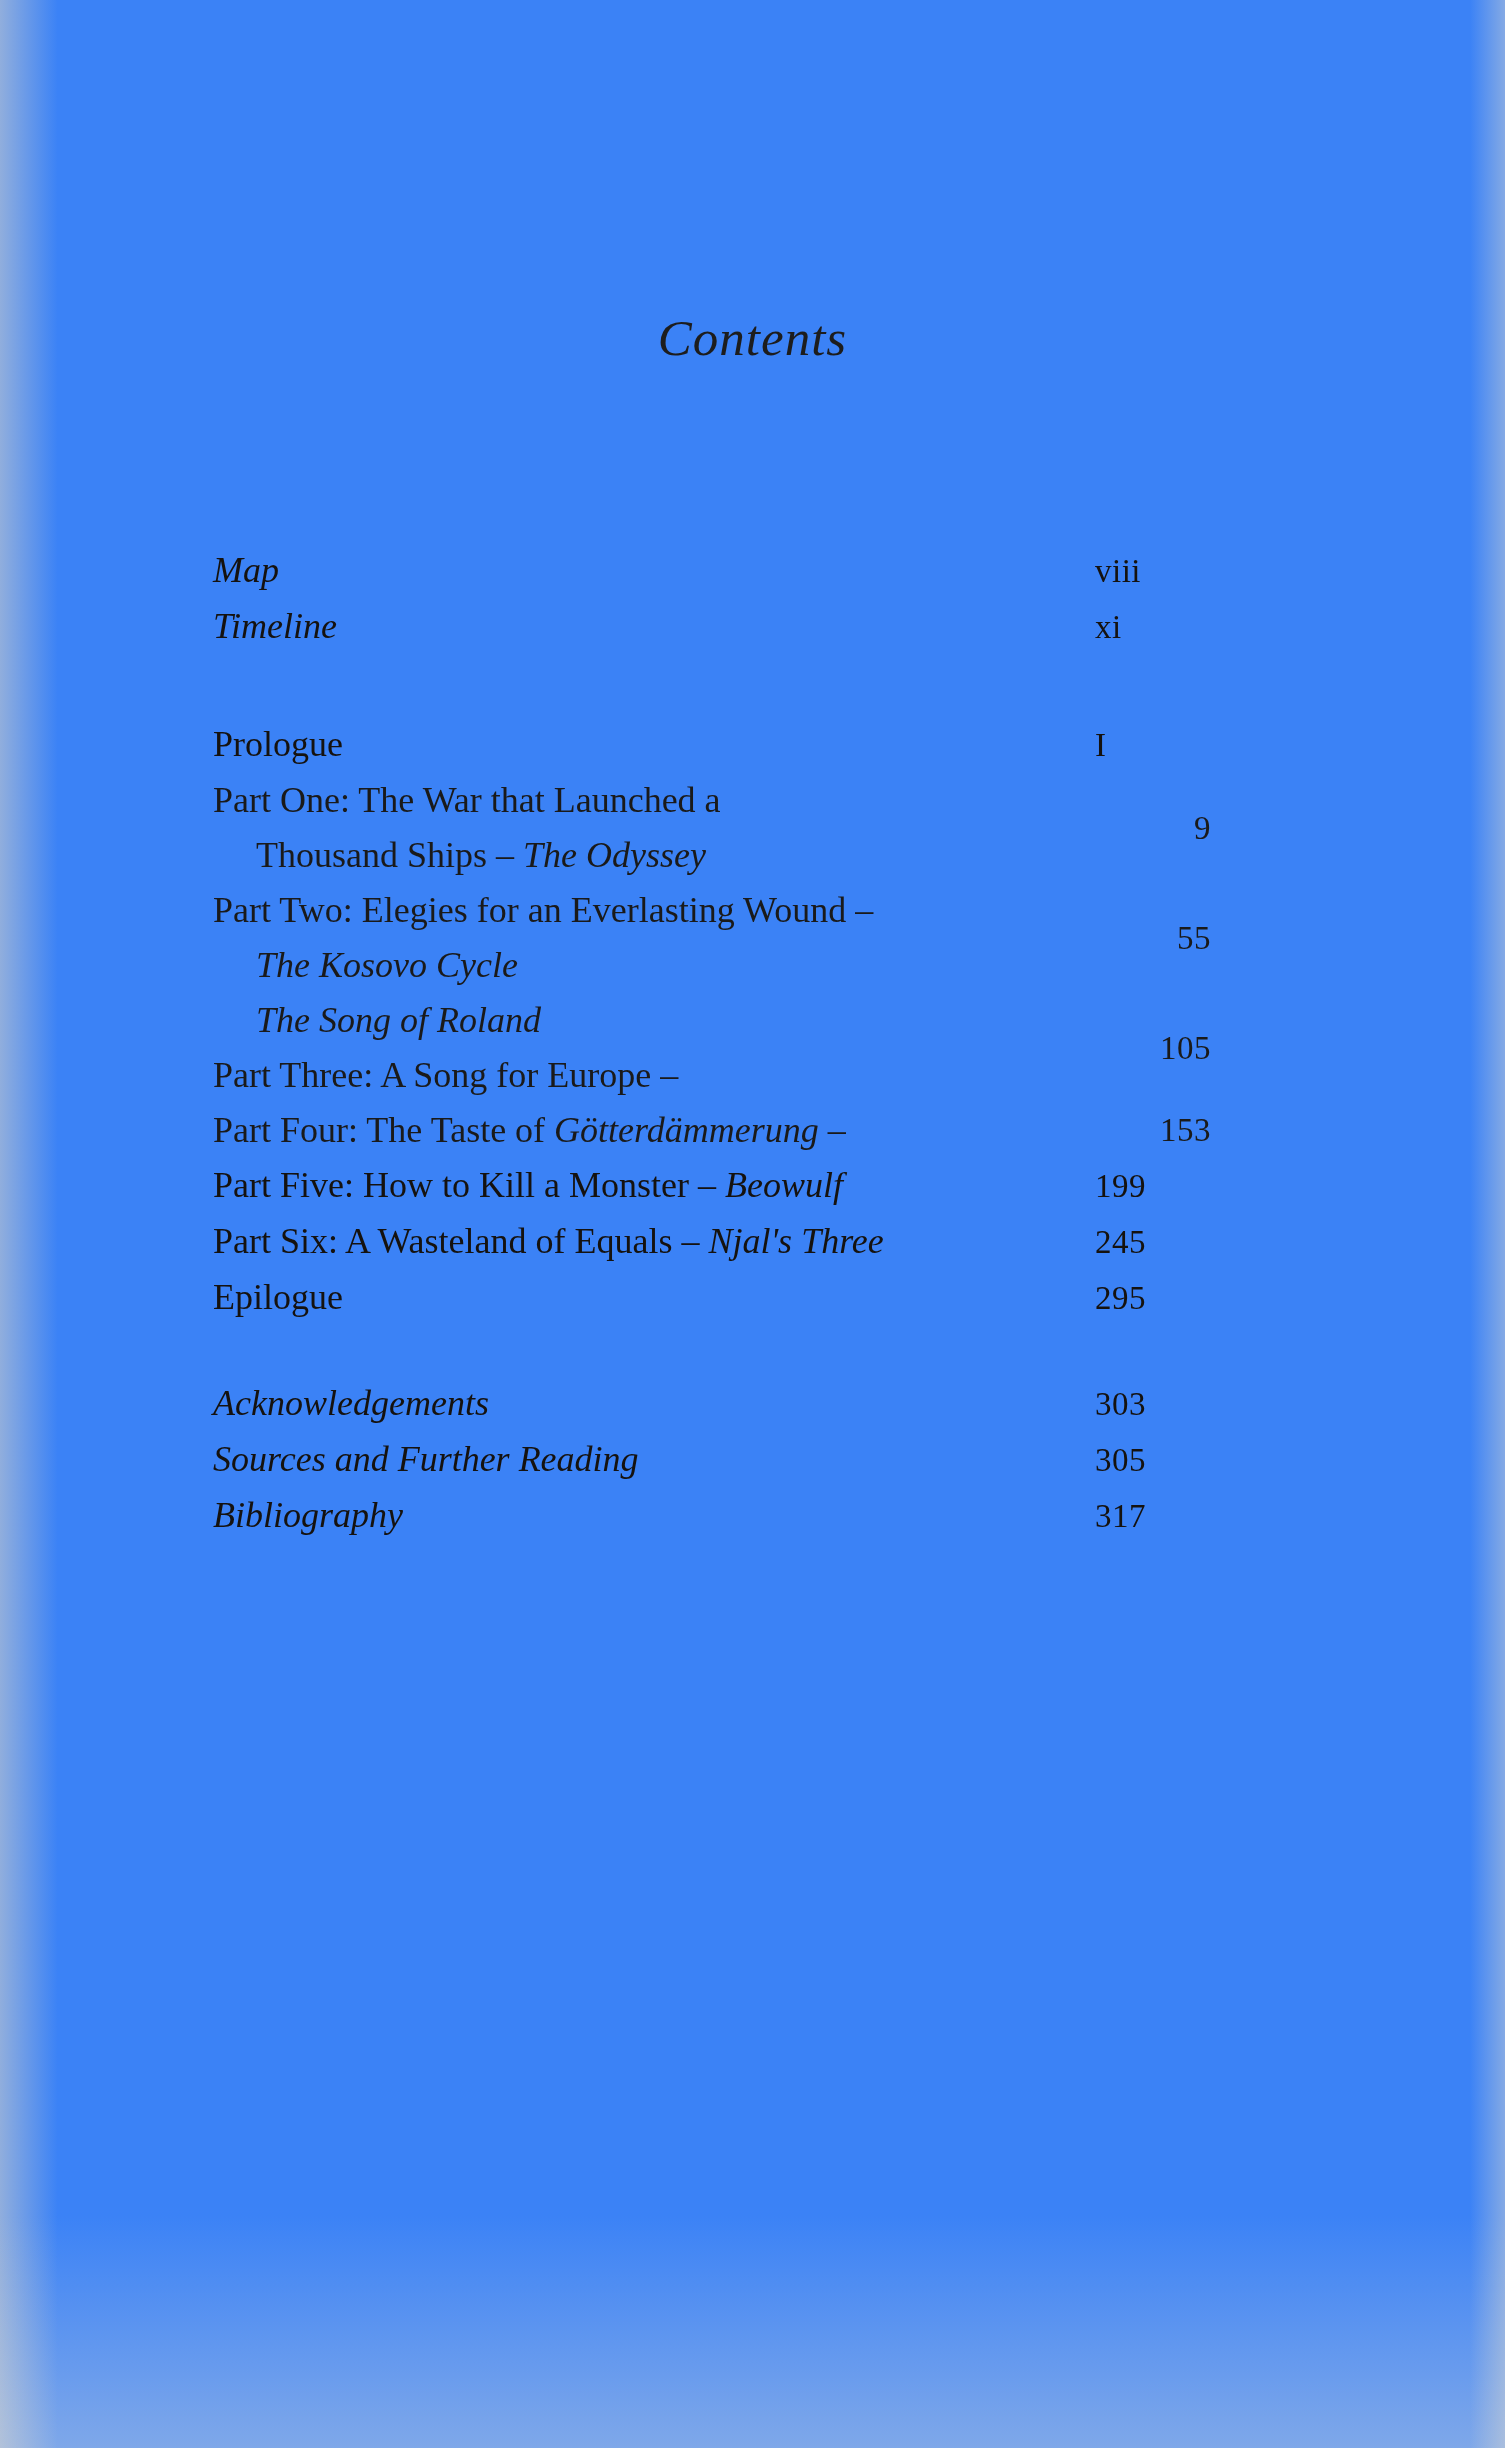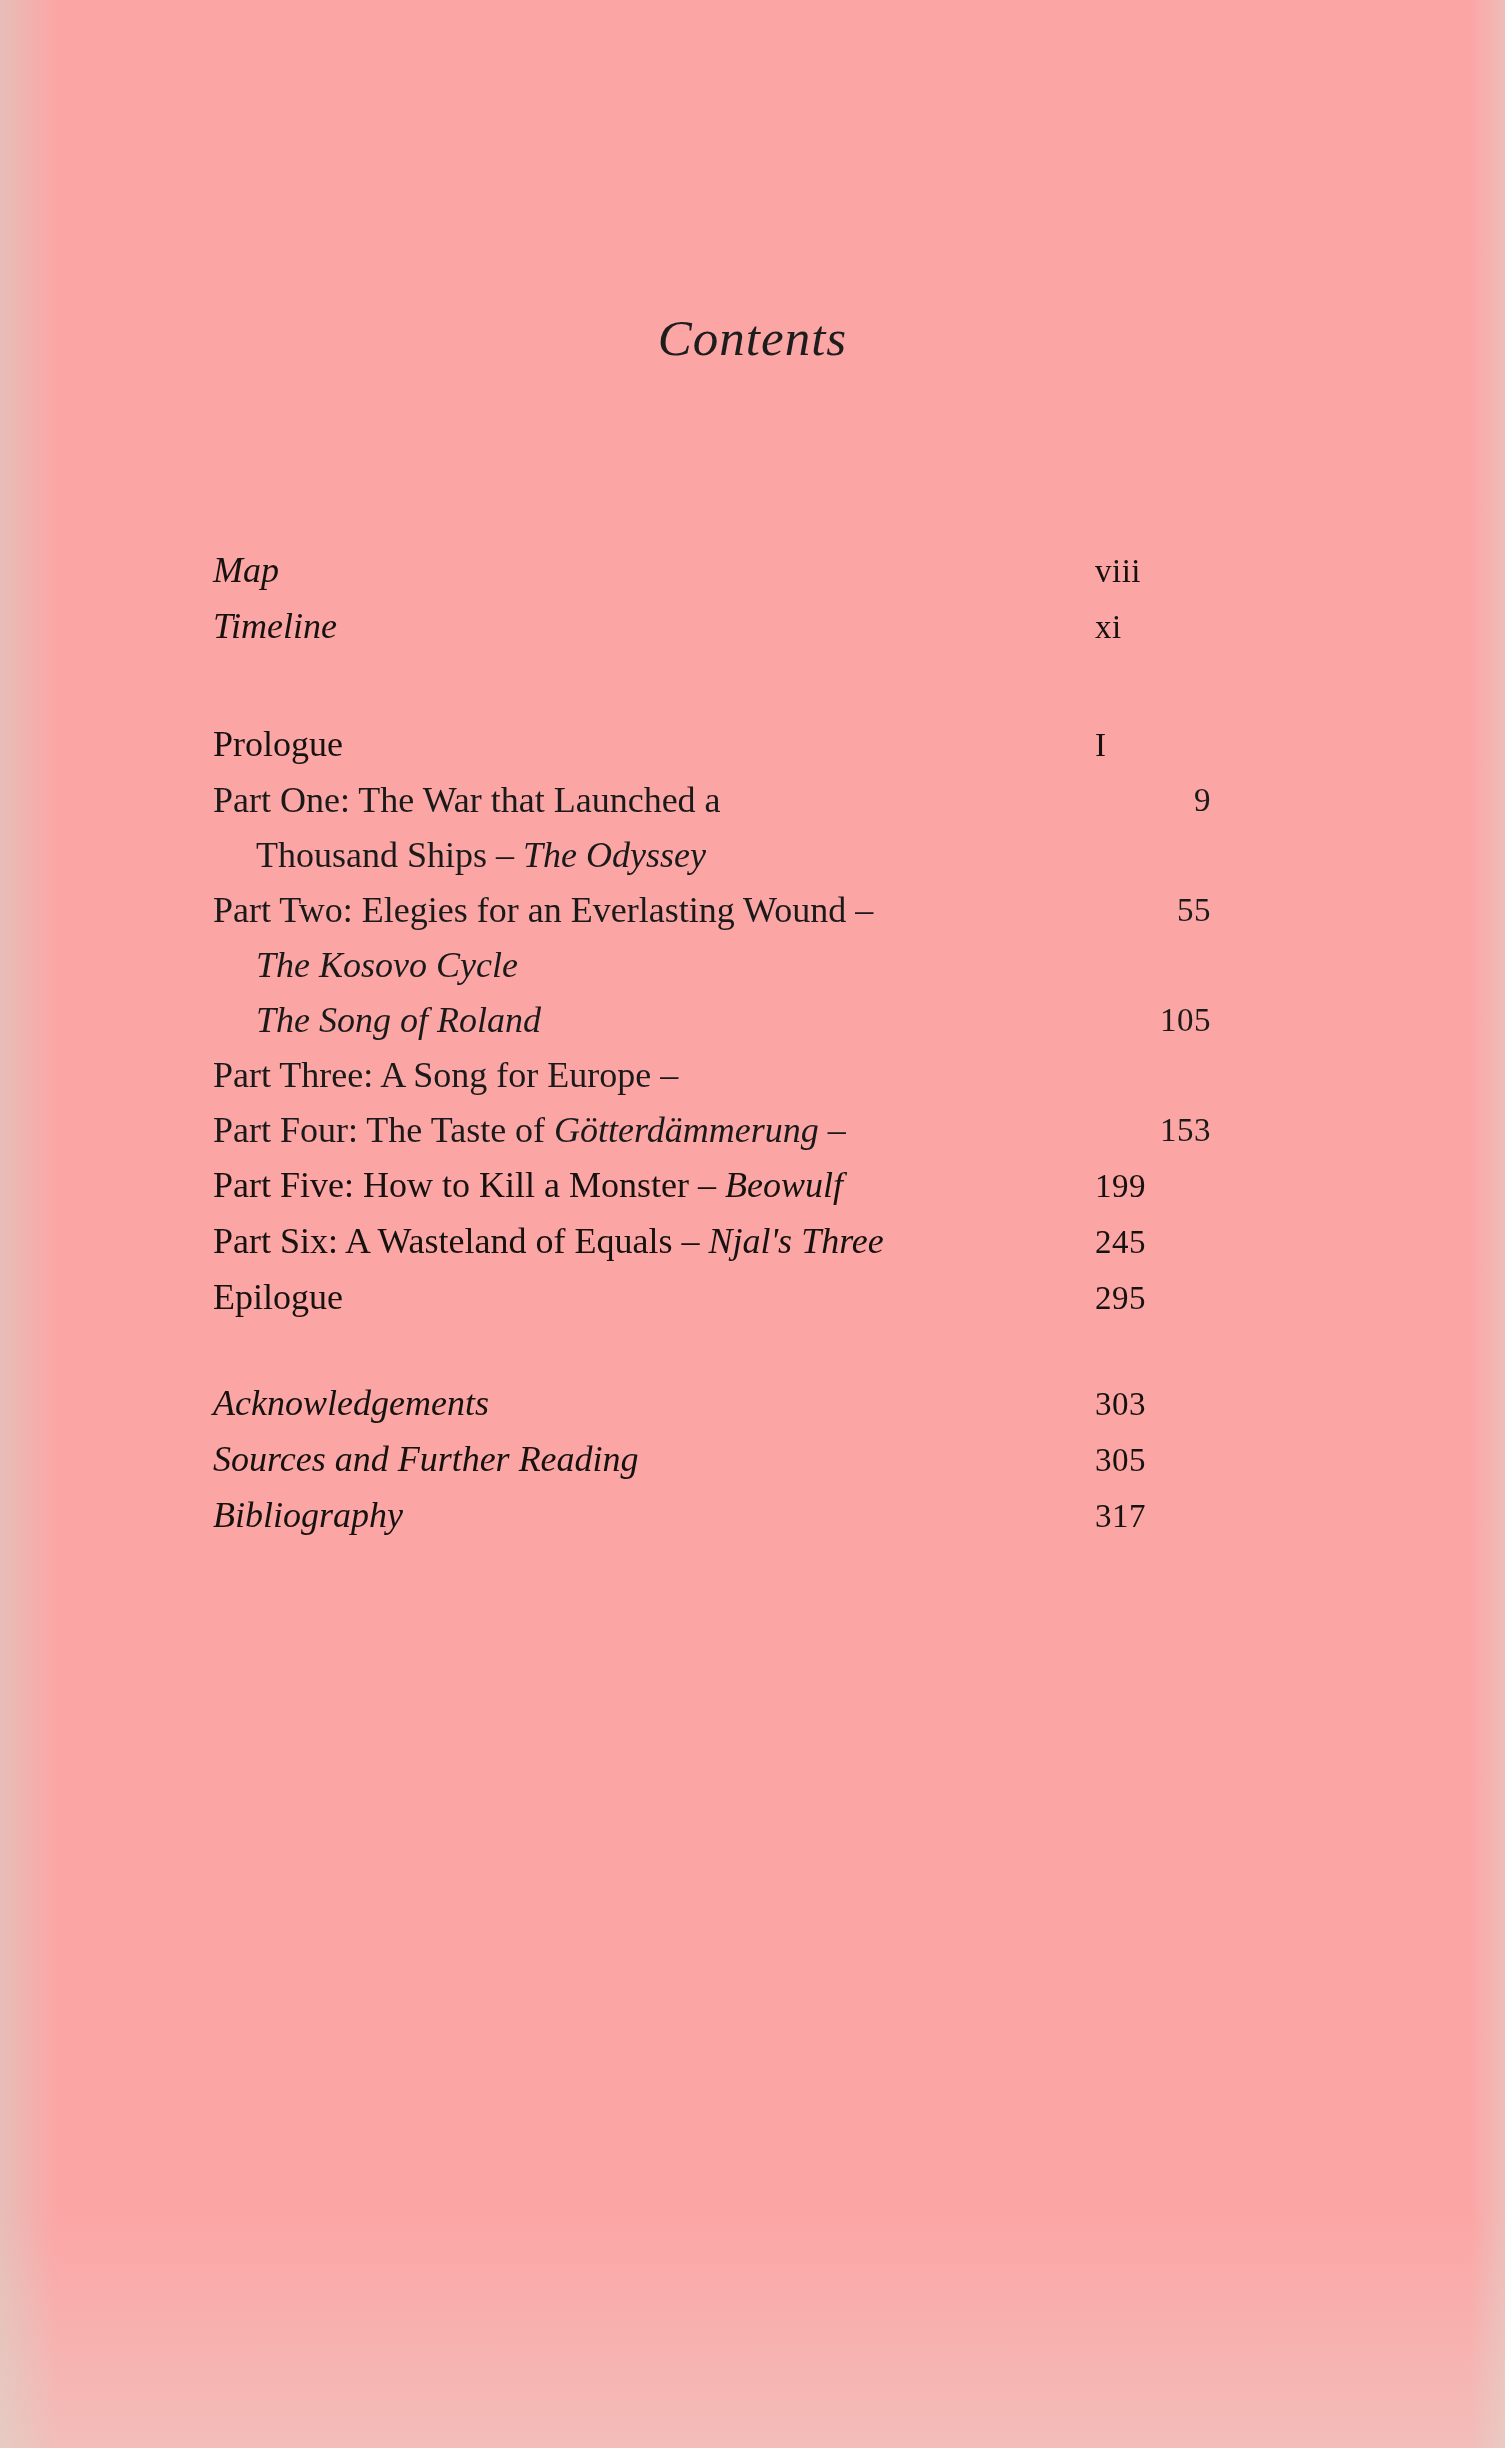--- a/index.html
+++ b/index.html
@@ -4,21 +4,21 @@
 <style>
   html, body {
     margin: 0;
     padding: 0;
     background: #ffffff;
   }
   .page {
     position: relative;
     width: 1505px;
     height: 2448px;
-    background: #fca5a5;
+    background: #3b82f6;
     overflow: hidden;
     font-family: "Liberation Serif", serif;
     color: #1a1a1a;
   }
   
   .page::before {
     content: "";
     position: absolute;
     left: 0; top: 0;
     width: 68px; height: 100%;
@@ -83,21 +83,21 @@
 
   .cont-line {
     font-size: 36px;
     line-height: 55px;
     padding-left: 43px;
   }
   .cont-line .it { font-style: italic; }
 
   .two-line {
     display: flex;
-    align-items: flex-start;
+    align-items: center;
     justify-content: space-between;
   }
   .two-line .stack { flex: 1 1 auto; }
   .two-line .page-no {
     flex: 0 0 auto;
     width: 116px;
     text-align: right;
     font-size: 33px;
     line-height: 55px;
     letter-spacing: 0.5px;

